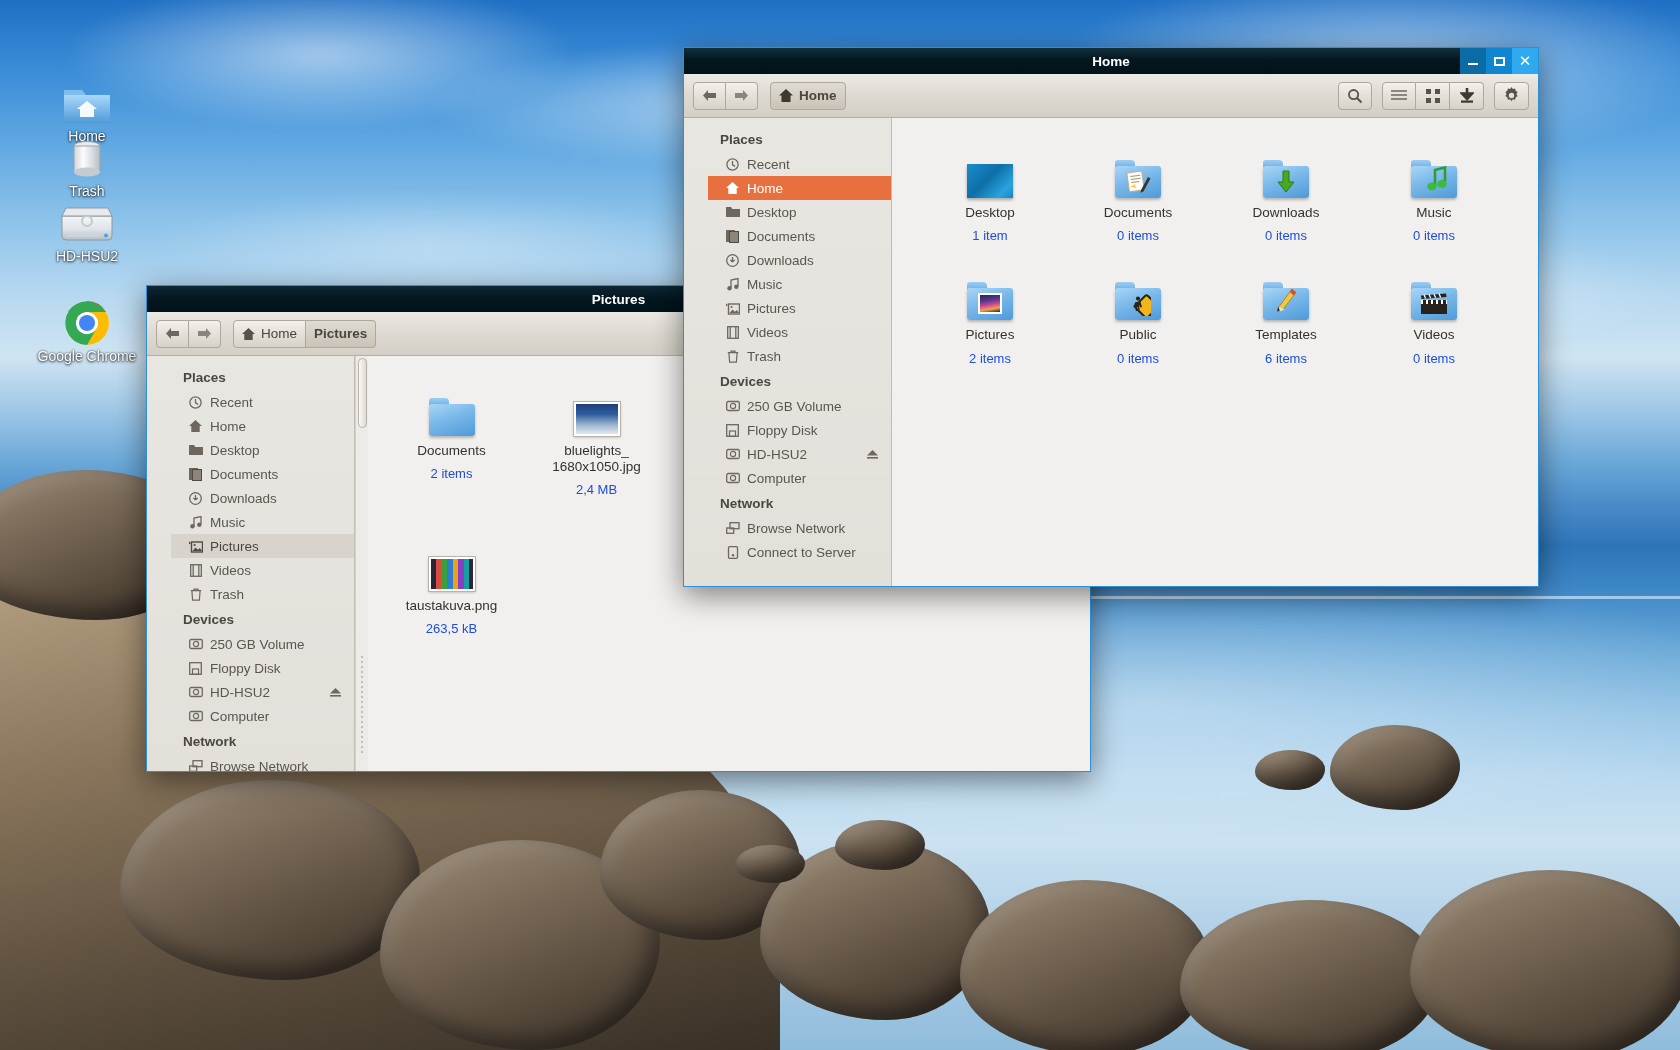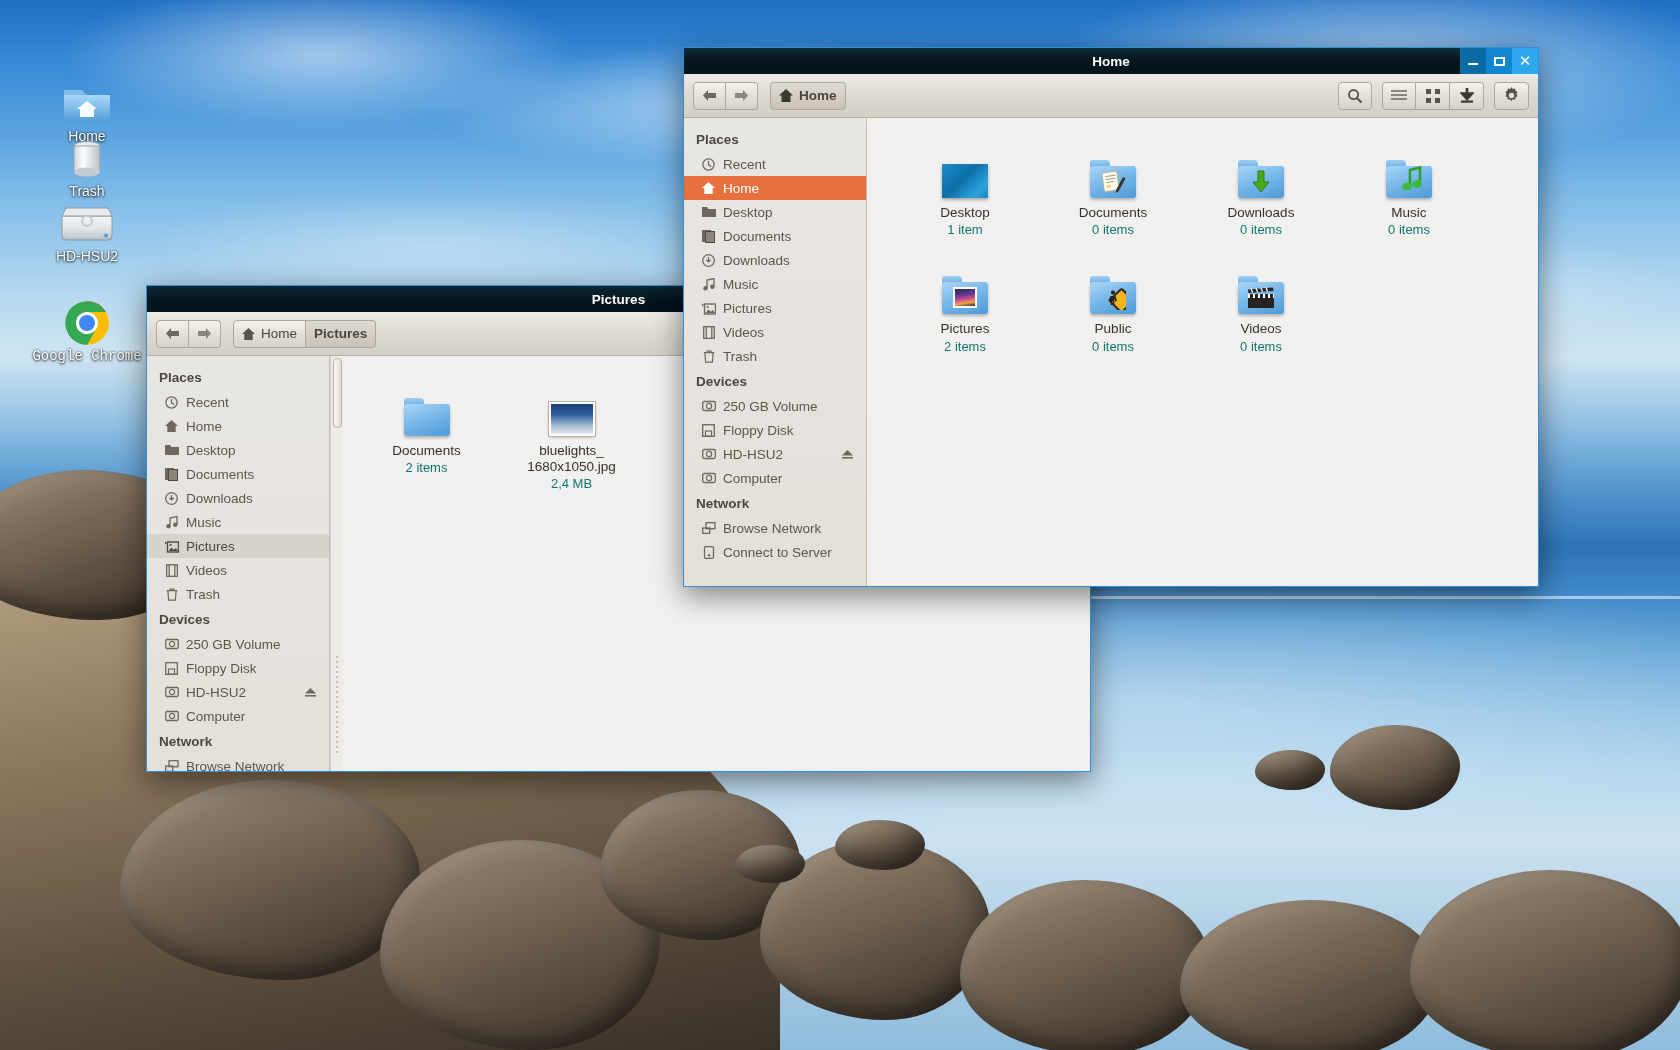--- a/index.html
+++ b/index.html
@@ -104,23 +104,23 @@
     font-weight: bold;
   }
   .tb-right { margin-left: auto; display: flex; gap: 10px; }
   .tb-right .btn-group .tb-btn { min-width: 34px; }
   .tb-right .btn-group .tb-btn:first-child { border-radius: 4px 0 0 4px; }
   .tb-right .btn-group .tb-btn:last-child { border-radius: 0 4px 4px 0; }
   .tb-right .btn-group .tb-btn:only-child { border-radius: 4px; }
 
   .body-row { display: flex; }
   .sidebar {
-    width: 183px; flex: none; overflow: hidden;
+    width: 208px; flex: none; overflow: hidden;
     background: linear-gradient(180deg, #e8e6e1 0%, #e3e0da 100%);
-    border-right: 1px solid #c2bdb4; padding-top: 8px;
+    border-right: 1px solid #c2bdb4; padding-top: 8px; padding-left: 24px;
   }
   .side-head {
     font-size: 13.5px; font-weight: bold; color: #4b4740;
     padding: 6px 0 5px 12px;
   }
   .side-item {
     display: flex; align-items: center; gap: 7px;
     height: 24px; padding-left: 17px; font-size: 13.5px; color: #5a564e;
     cursor: pointer; position: relative;
   }
@@ -133,21 +133,21 @@
     flex: 1; background: #f1f0ee; position: relative; overflow: hidden;
   }
   .grid { display: flex; flex-wrap: wrap; padding: 14px 0 0 0; align-content: flex-start; }
   .fitem {
     width: 145px; text-align: center; padding: 6px 4px 10px; cursor: pointer;
   }
   .fitem .thumb { height: 60px; display: flex; align-items: flex-end; justify-content: center; }
   .fitem .fname {
     font-size: 13.5px; color: #35312c; margin-top: 7px; line-height: 1.2; word-break: break-word;
   }
-  .fitem .fmeta { font-size: 13px; color: #0f766e; margin-top: 1px; line-height: 1.25; }
+  .fitem .fmeta { font-size: 13px; color: #1d4ed8; margin-top: 7px; line-height: 1.25; }
 
   .vscroll {
     position: absolute; right: 0; top: 0; bottom: 0; width: 13px;
     background: #edebe8; border-left: 1px solid #d6d2cb;
   }
   .vscroll .thumbbar {
     position: absolute; left: 2px; width: 9px; border-radius: 5px;
     background: linear-gradient(90deg, #fbfaf8, #dedad3);
     border: 1px solid #b8b2a8;
   }
@@ -256,21 +256,21 @@
           </defs>
         <path d="M7 4h42l4 8H3z" fill="#e6eaed" stroke="#9098a0"></path>
         <rect x="8" y="30" width="34" height="3" rx="1.5" fill="#cdd4d9"></rect>
         <circle cx="47" cy="31.5" r="2" fill="#3fa9e8"></circle>
         <circle cx="28" cy="17" r="5" fill="none" stroke="#c2c9cf" stroke-width="2"></circle>
       </svg>
     </div>
     <span class="lbl">HD-HSU2</span>
   </div>
 
-  <div class="desk-icon" style="left:32px; top:300px;font-family:Liberation Mono, monospace;">
+  <div class="desk-icon" style="left:32px; top:300px;">
     <div class="glyphbox">
       <svg width="46" height="46" viewBox="0 0 46 46">
         <circle cx="23" cy="23" r="22" fill="#ffffff"></circle>
         <path d="M23 1a22 22 0 0 1 19 11H23a11 11 0 0 0-9.6 5.6z" fill="#ea4335"></path>
         <path d="M4.1 12.3A22 22 0 0 0 23 45l9.5-16.4A11 11 0 0 1 13.4 17.6z" fill="#34a853" transform="rotate(120 23 23)"></path>
         <path d="M23 45a22 22 0 0 0 19-33H23a11 11 0 0 1 0 22z" fill="#fbbc05" transform="rotate(0 23 23)"></path>
         <path d="M4 12.3A22 22 0 0 0 23 45l9.4-16.3A11 11 0 0 1 13.4 17.5z" fill="#34a853"></path>
         <circle cx="23" cy="23" r="10.5" fill="#fff"></circle>
         <circle cx="23" cy="23" r="8" fill="#4285f4"></circle>
       </svg>
@@ -842,20 +842,38 @@
                   <rect x="13" y="1" width="17" height="17" rx="2" fill="#f2b61c" stroke="#2a2417" stroke-width="2" transform="rotate(45 13 13)"></rect>
                   <path d="M13 6.5a2.1 2.1 0 1 0 0 4.2 2.1 2.1 0 0 0 0-4.2zM10.5 12h5l1.5 5-1.6.5-1-3v6.5h-1.3v-3.8h-1v3.8h-1.3V14.5l-1 3-1.6-.5z" fill="#2a2417"></path>
                 </svg>
               </span>
             </div>
           </div>
           <div class="fname">Public</div>
           <div class="fmeta">0 items</div>
         </div>
 
+        <div class="fitem" style="width:148px;">
+          <div class="thumb">
+            <div class="folder">
+                <div class="tab"></div>
+                <div class="bodyf"></div>
+              <span class="ov" style="top:6px;">
+                <svg width="24" height="26" viewBox="0 0 24 26">
+                  <path d="M18 1l4 3.5-13 17-5 2 1.4-5.2z" fill="#f0c93c" stroke="#a8882a"></path>
+                  <path d="M18 1l4 3.5-2.2 2.9-4-3.5z" fill="#d94a3a"></path>
+                  <path d="M4.4 18.3l1.4 5.2 5-2z" fill="#e8e2cf"></path>
+                  <path d="M4.4 18.3l-1.4 5.2 2.6-1z" fill="#2a2620"></path>
+                </svg>
+              </span>
+            </div>
+          </div>
+          <div class="fname">Templates</div>
+          <div class="fmeta">6 items</div>
+        </div>
 
         <div class="fitem" style="width:148px;">
           <div class="thumb">
             <div class="folder">
                 <div class="tab"></div>
                 <div class="bodyf"></div>
               <span class="ov" style="top:11px;">
                 <svg width="28" height="22" viewBox="0 0 28 22">
                   <rect x="1" y="7" width="26" height="14" fill="#26231f"></rect>
                   <path d="M1 7h26v4H1z" fill="#fff"></path>

